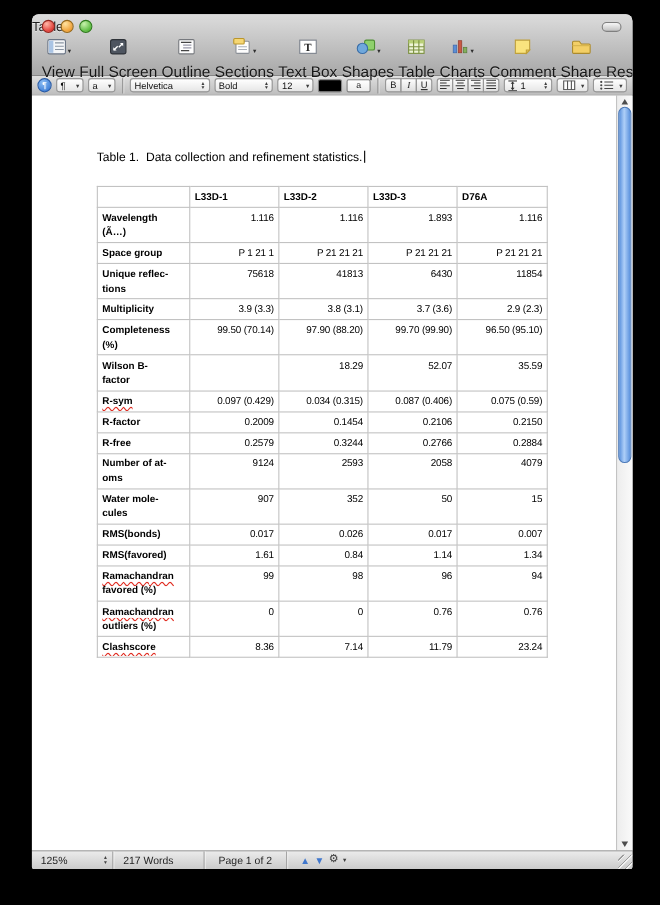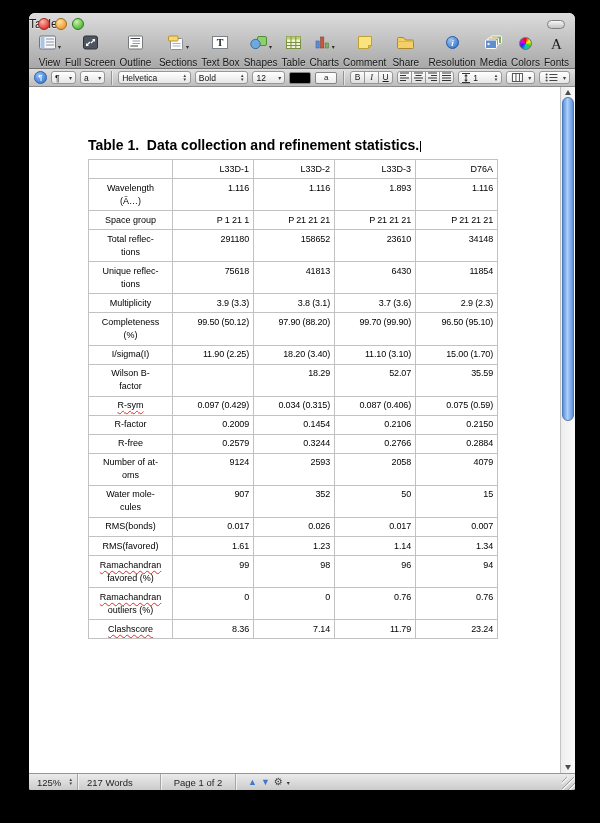--- a/index.html
+++ b/index.html
@@ -15,21 +15,21 @@
   .tl{width:12px;height:12px;border-radius:50%;box-sizing:border-box;border:1px solid rgba(0,0,0,.35)}
   .tl.close{background:radial-gradient(circle at 35% 28%,#ffb7a8,#e2403a 70%);border-color:#94271f}
   .tl.min{background:radial-gradient(circle at 35% 28%,#ffe2a0,#f0a138 70%);border-color:#96691c}
   .tl.zoom{background:radial-gradient(circle at 35% 28%,#c8f2ad,#5cbb41 70%);border-color:#2f7a1d}
   .wtitle{text-align:left;font-size:12px;line-height:22px;color:#1f1f1f;text-shadow:0 1px 0 rgba(255,255,255,.55)}
   .lozenge{position:absolute;right:10px;top:7px;width:18px;height:9px;border-radius:5px;background:linear-gradient(#f7f7f7,#c2c2c2);border:1px solid #7f7f7f;box-sizing:border-box}
 
   .toolbar{height:33px;display:flex;align-items:flex-start;padding:0 4px 0 7px}
   .tb-item{display:flex;flex-direction:column;align-items:center;padding:1px 2px;cursor:default}
   .tb-icon-row{height:17px;display:flex;align-items:center;gap:1px}
-  .tb-label{font-size:10px;color:#161616;margin-top:4px;white-space:nowrap;text-shadow:0 1px 0 rgba(255,255,255,.35)}
+  .tb-label{font-size:14px;color:#161616;margin-top:4px;white-space:nowrap;text-shadow:0 1px 0 rgba(255,255,255,.35)}
   .tb-arrow{font-size:6px;color:#2e2e2e;align-self:flex-end;margin-bottom:3px}
   .sp1{width:20px}.sp2{width:12px}.sp3{width:30px}
   .colorwheel{width:13px;height:13px;border-radius:50%;display:inline-block;border:1px solid #6f6f6f;box-sizing:border-box;background:conic-gradient(#f00,#ff0,#2cd12c,#0cc,#22f,#e0e,#f00)}
 
   
   .formatbar{height:18px;background:linear-gradient(#dfdfdf,#bdbdbd);border-bottom:1px solid #8a8a8a;display:flex;align-items:center;padding:0 5px;gap:4px;box-sizing:border-box}
   .fb-circle{width:13px;height:13px;border-radius:50%;flex:none;background:radial-gradient(circle at 35% 28%,#8cbdf3,#2a6fd1);border:1px solid #2a5da8;box-sizing:border-box;color:#fff;font-size:8px;line-height:12px;text-align:center}
   .fb-sel{height:13px;background:linear-gradient(#ffffff,#e6e6e6);border:1px solid #979797;border-radius:3px;font-size:8.5px;display:flex;align-items:center;padding:0 3px;gap:3px;color:#101010;box-sizing:border-box;white-space:nowrap}
   .fb-sel .grow{flex:1}
   .stepper{display:flex;flex-direction:column;font-size:4.5px;line-height:4px;color:#3c3c3c}
@@ -44,39 +44,39 @@
   .fb-group .fb-btn:first-child{border-radius:3px 0 0 3px;margin-left:0}
   .fb-group .fb-btn:last-child{border-radius:0 3px 3px 0}
   .fb-btn.i{font-style:italic;font-family:"Liberation Serif",serif}
   .fb-btn.u{text-decoration:underline}
   .ml-auto{margin-left:auto}
 
   
   .content{position:absolute;left:0;right:0;top:74px;bottom:17px;background:#fff}
   .page{position:absolute;left:0;top:0;bottom:0;right:15px;background:#fff;overflow:hidden}
   .doc{position:absolute;left:59px;top:50px;width:410px}
-  .doc-title{font-size:14px;font-weight:bold;color:#000;white-space:pre;margin:0 0 6px 0}
+  .doc-title{font-size:11px;font-weight:normal;color:#000;white-space:pre;margin:0 0 20px 0}
   .caret{display:inline-block;width:1px;height:11px;background:#000;vertical-align:-2px;margin-left:1px}
   table.stats{border-collapse:collapse;table-layout:fixed;width:409px;font-size:9px;color:#000}
   table.stats th,table.stats td{border:1px solid #c2c2c2;padding:2.5px 4px;vertical-align:top;line-height:1.45;overflow:hidden}
-  table.stats thead th{text-align:right;font-weight:normal;height:12px}
-  table.stats tbody th{text-align:center;font-weight:normal;white-space:pre}
+  table.stats thead th{text-align:left;font-weight:bold;height:12px}
+  table.stats tbody th{text-align:left;font-weight:bold;white-space:pre}
   table.stats td{text-align:right;white-space:pre;letter-spacing:-0.15px}
   .squiggle{text-decoration:underline;text-decoration-style:wavy;text-decoration-color:#e02b20;text-decoration-thickness:1px;text-underline-offset:2px}
 
   
   .scrollbar{position:absolute;right:0;top:0;bottom:0;width:15px;background:linear-gradient(to right,#ededed,#fafafa);border-left:1px solid #c3c3c3;box-sizing:border-box}
   .sb-up{position:absolute;top:3px;left:4px;width:0;height:0;border-left:3.5px solid transparent;border-right:3.5px solid transparent;border-bottom:5px solid #4d4d4d}
   .sb-thumb{position:absolute;left:1px;top:10px;width:12px;height:324px;border-radius:6.5px;box-sizing:border-box;border:1px solid #4a78b8;background:linear-gradient(to right,#5a91dd,#aecff8 45%,#5a91dd)}
   .sb-down{position:absolute;bottom:3px;left:4px;width:0;height:0;border-left:3.5px solid transparent;border-right:3.5px solid transparent;border-top:5px solid #4d4d4d}
 
   
   .statusbar{position:absolute;left:0;right:0;bottom:0;height:17px;background:linear-gradient(#ebebeb,#cbcbcb);border-top:1px solid #969696;box-sizing:border-box;display:flex;align-items:center;font-size:9.5px;color:#1f1f1f}
   .st-div{width:1px;height:16px;background:#a5a5a5;box-shadow:1px 0 0 rgba(255,255,255,.6);flex:none}
-  .st-zoom{width:48px;display:flex;align-items:center;justify-content:space-between;padding:0 4px 0 8px;box-sizing:border-box}
+  .st-zoom{width:73px;display:flex;align-items:center;justify-content:space-between;padding:0 4px 0 8px;box-sizing:border-box}
   .mini-stepper{display:flex;flex-direction:column;font-size:4.5px;line-height:4px;color:#444}
   .st-words{width:82px;padding-left:9px;box-sizing:border-box}
   .st-page{width:74px;text-align:center}
   .st-nav{display:flex;align-items:center;gap:4px;padding-left:12px}
   .nav-tri{font-size:9px;color:#4077cd;line-height:10px}
   .gear{font-size:10px;color:#3d3d3d;line-height:10px}
   .gear-arrow{font-size:6px;color:#3d3d3d}
   .grip{position:absolute;right:0;bottom:0;width:13px;height:13px;background:repeating-linear-gradient(135deg,transparent 0 3px,#9c9c9c 3px 4px,#f2f2f2 4px 5px)}
 </style>
 </head>
@@ -390,56 +390,41 @@
                 <td>1.116</td>
               </tr>
               <tr>
                 <th>Space group</th>
                 <td>P 1 21 1</td>
                 <td>P 21 21 21</td>
                 <td>P 21 21 21</td>
                 <td>P 21 21 21</td>
               </tr>
               <tr>
-                <th>Total reflec-
-tions</th>
-                <td>291180</td>
-                <td>158652</td>
-                <td>23610</td>
-                <td>34148</td>
-              </tr>
-              <tr>
                 <th>Unique reflec-
 tions</th>
                 <td>75618</td>
                 <td>41813</td>
                 <td>6430</td>
                 <td>11854</td>
               </tr>
               <tr>
                 <th>Multiplicity</th>
                 <td>3.9 (3.3)</td>
                 <td>3.8 (3.1)</td>
                 <td>3.7 (3.6)</td>
                 <td>2.9 (2.3)</td>
               </tr>
               <tr>
                 <th>Completeness
 (%)</th>
-                <td>99.50 (50.12)</td>
+                <td>99.50 (70.14)</td>
                 <td>97.90 (88.20)</td>
                 <td>99.70 (99.90)</td>
                 <td>96.50 (95.10)</td>
-              </tr>
-              <tr>
-                <th>I/sigma(I)</th>
-                <td>11.90 (2.25)</td>
-                <td>18.20 (3.40)</td>
-                <td>11.10 (3.10)</td>
-                <td>15.00 (1.70)</td>
               </tr>
               <tr>
                 <th>Wilson B-
 factor</th>
                 <td></td>
                 <td>18.29</td>
                 <td>52.07</td>
                 <td>35.59</td>
               </tr>
               <tr>
@@ -482,21 +467,21 @@
               <tr>
                 <th>RMS(bonds)</th>
                 <td>0.017</td>
                 <td>0.026</td>
                 <td>0.017</td>
                 <td>0.007</td>
               </tr>
               <tr>
                 <th>RMS(favored)</th>
                 <td>1.61</td>
-                <td>1.23</td>
+                <td>0.84</td>
                 <td>1.14</td>
                 <td>1.34</td>
               </tr>
               <tr>
                 <th><span class="squiggle">Ramachandran</span>
 favored (%)</th>
                 <td>99</td>
                 <td>98</td>
                 <td>96</td>
                 <td>94</td>

